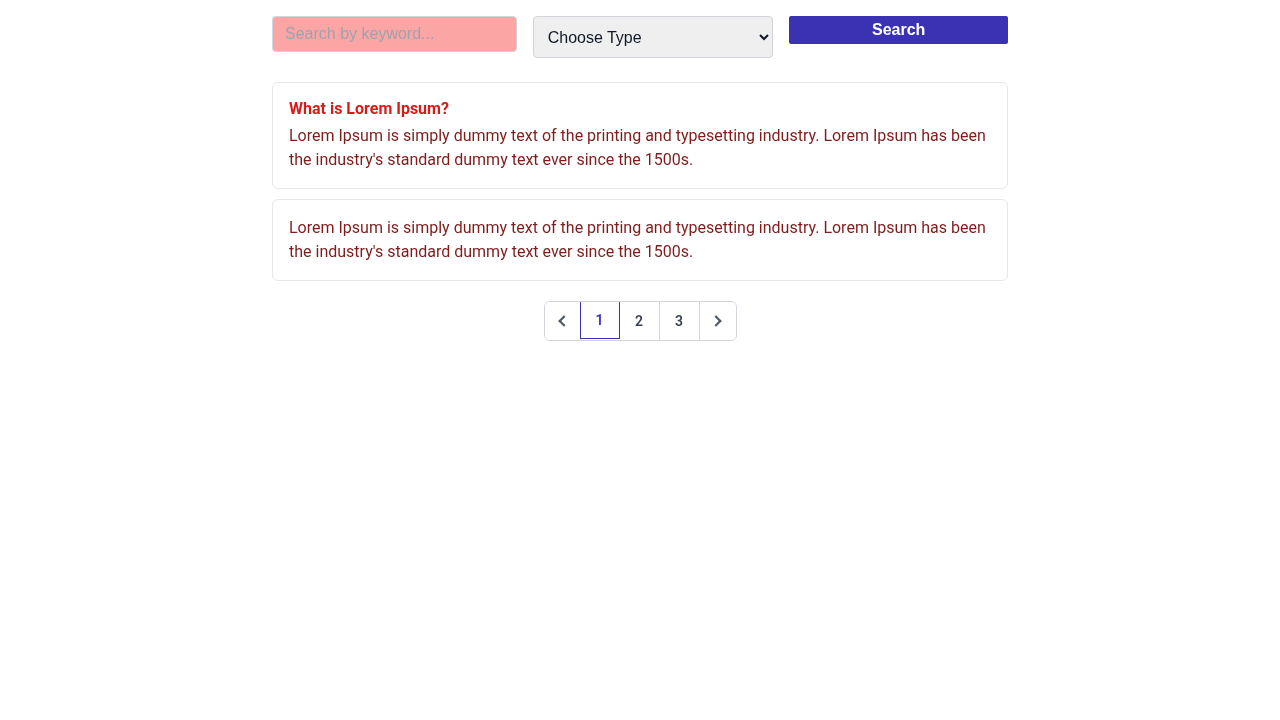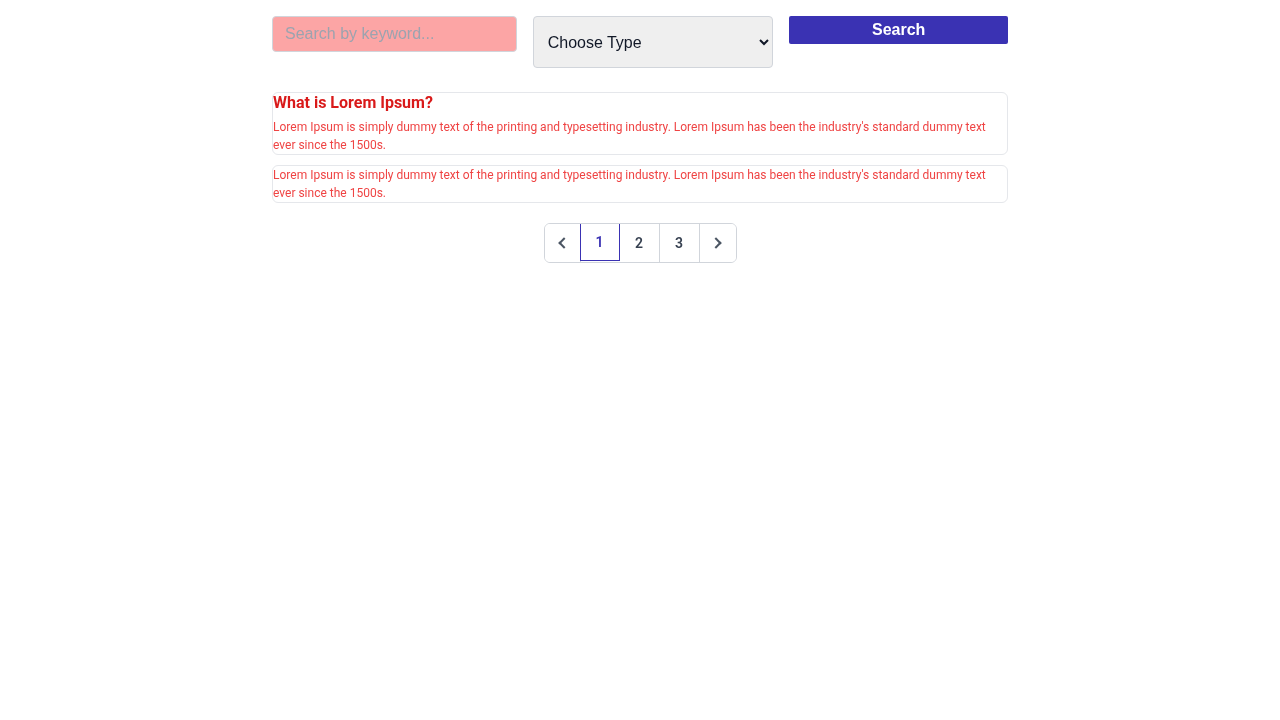--- a/index.html
+++ b/index.html
@@ -30,21 +30,21 @@
       border-radius: 4px;
       font-size: 16px;
       color: #374151;
       background: #fca5a5;
     }
     .search-input::placeholder {
       color: #9ca3af;
     }
     .type-select {
       flex: 1;
-      height: 52px;
+      height: 42px;
       padding: 0 10px;
       border: 1px solid #d1d5db;
       border-radius: 4px;
       font-size: 16px;
       color: #111827;
       background: #efefef;
     }
     .search-button {
       flex: 1;
       height: 28px;
@@ -52,38 +52,39 @@
       border-radius: 2px;
       background: #3a32b3;
       color: #ffffff;
       font-size: 16px;
       font-weight: 600;
       cursor: pointer;
     }
     .result-card {
       border: 1px solid #e5e7eb;
       border-radius: 6px;
+      padding: 16px;
       margin-bottom: 10px;
     }
     .result-title {
       font-size: 16px;
       font-weight: 700;
       margin-bottom: 6px;
       cursor: pointer;
     }
     .title-red {
       color: #d91a1a;
     }
     .title-blue {
       color: #2219bd;
     }
     .result-body {
-      font-size: 12px;
+      font-size: 16px;
       line-height: 1.5;
-      color: #ef4444;
+      color: #7f1d1d;
     }
     .pagination {
       display: flex;
       justify-content: center;
       margin-top: 20px;
     }
     .page-list {
       display: inline-flex;
       border: 1px solid #d1d5db;
       border-radius: 6px;

